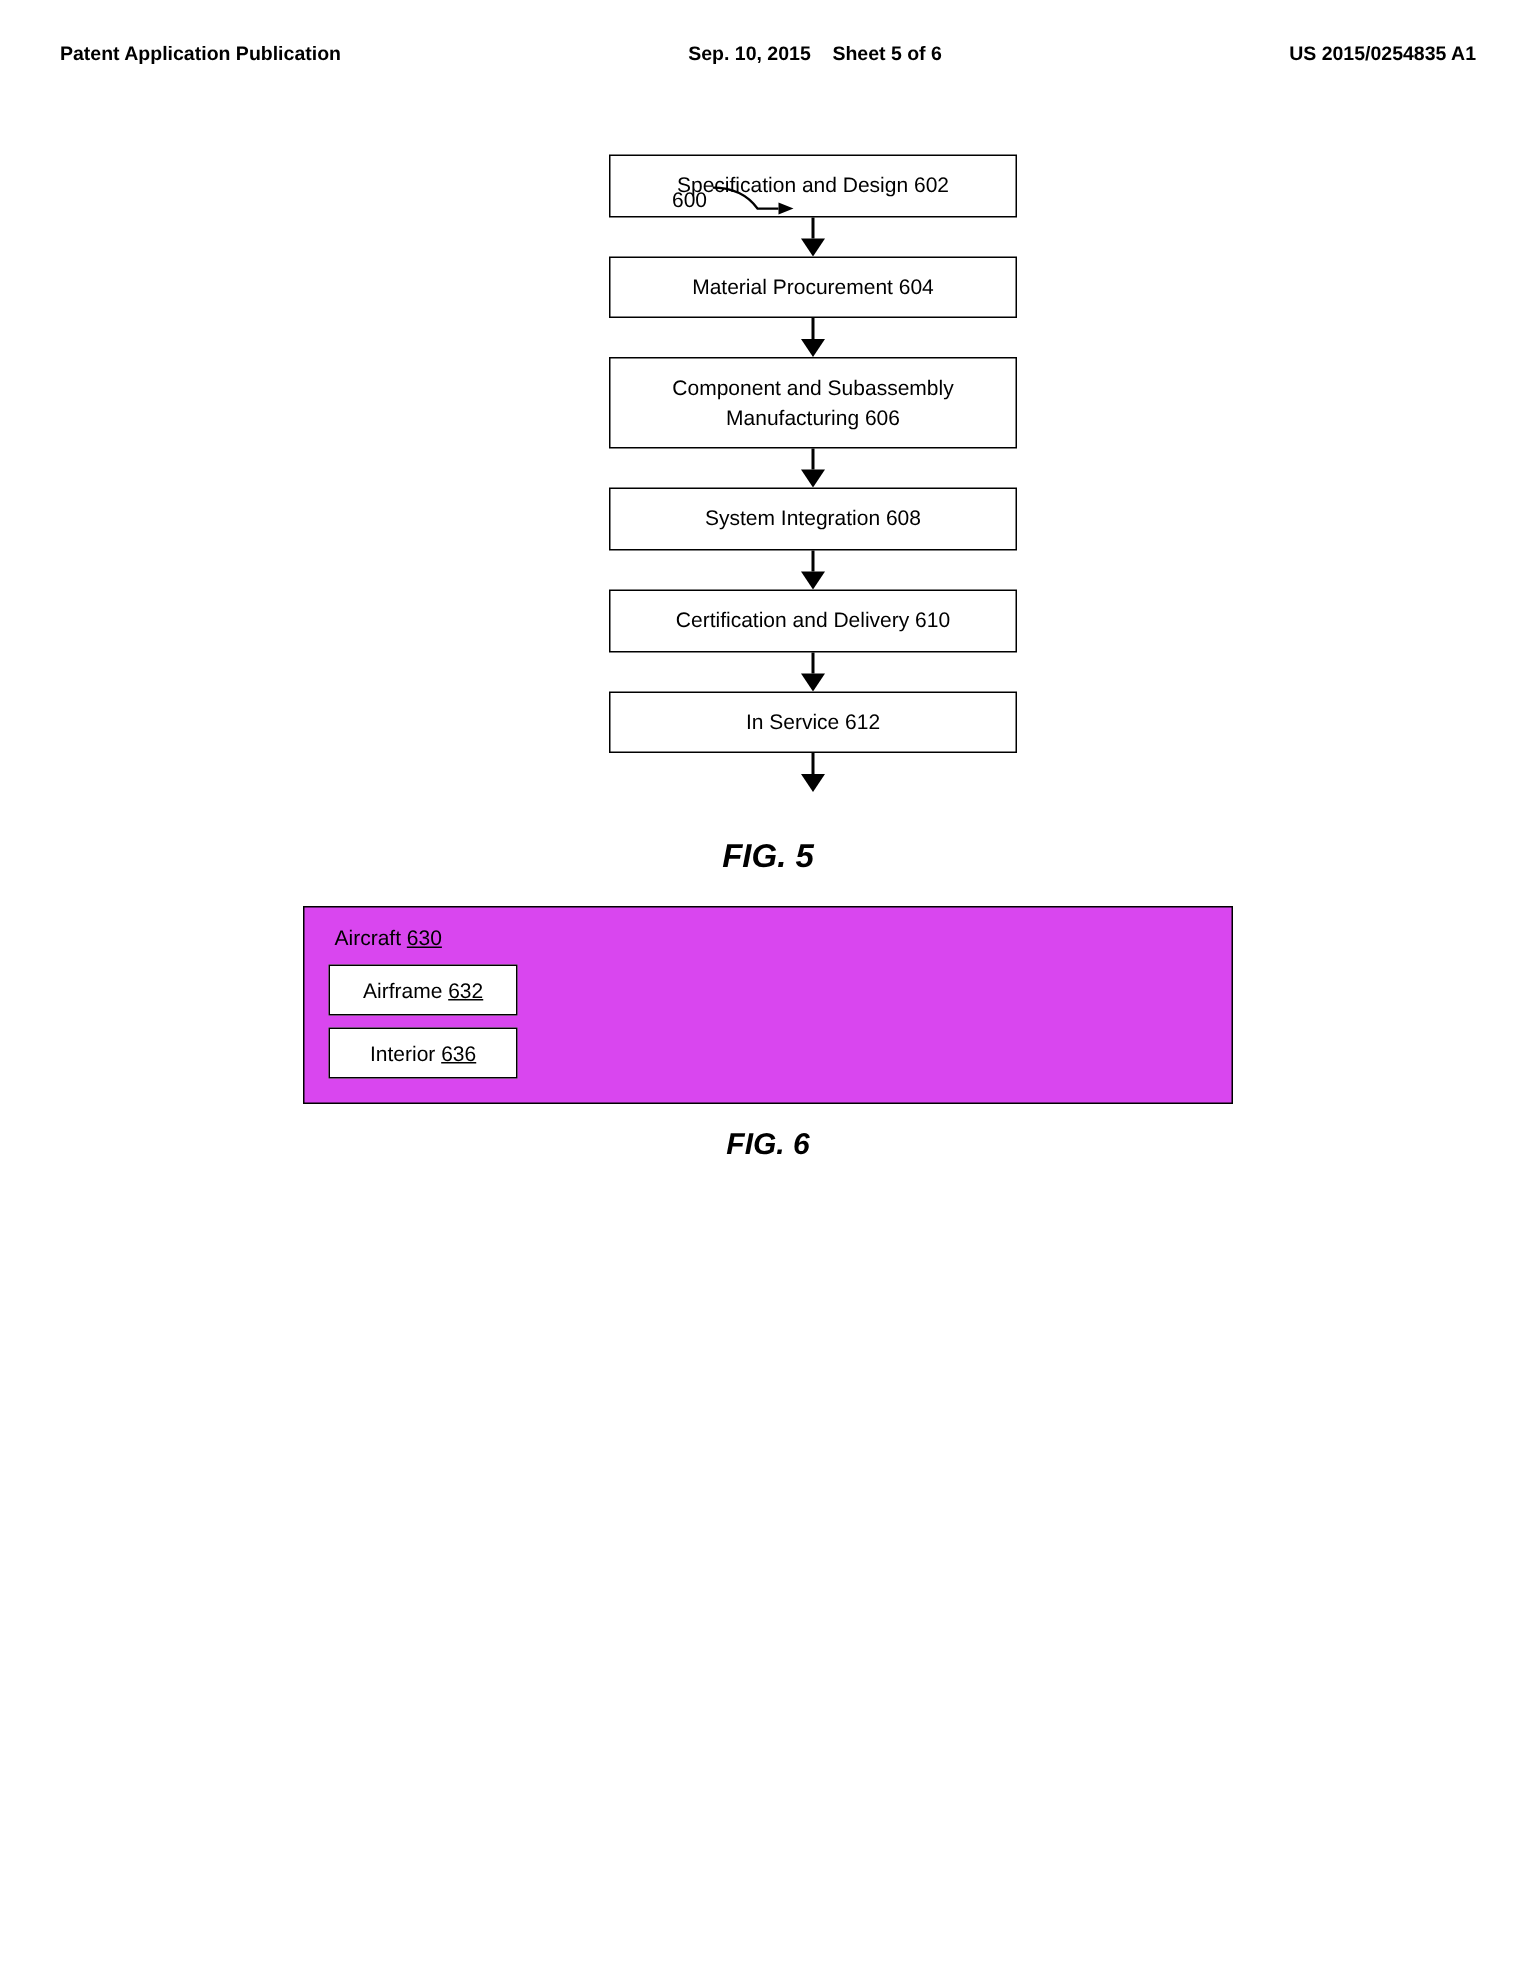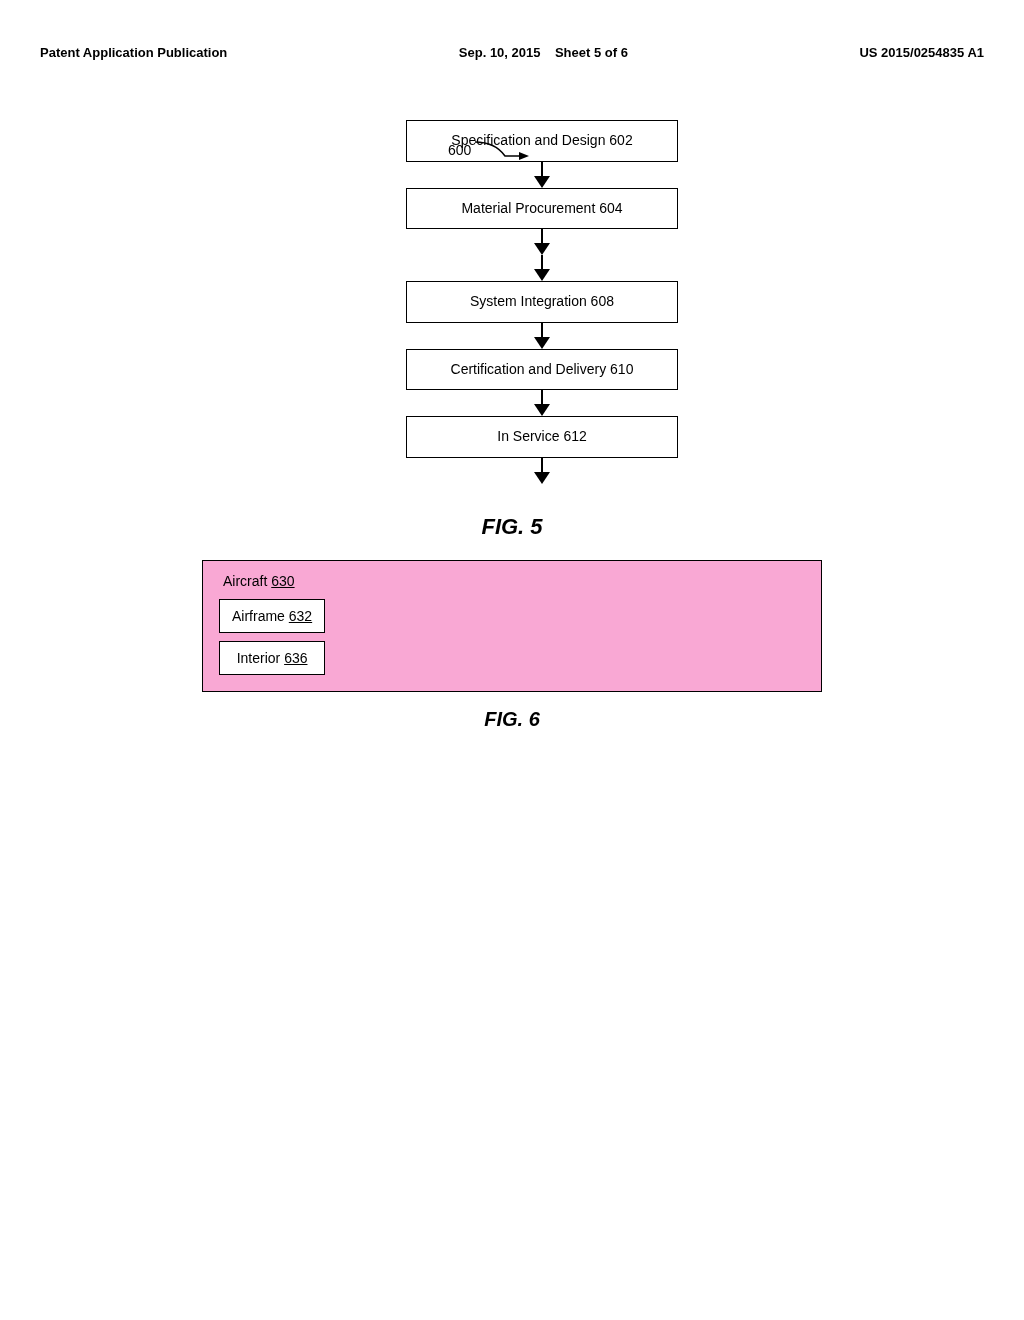--- a/index.html
+++ b/index.html
@@ -12,21 +12,21 @@
       color: #000;
       position: relative;
       overflow: hidden;
     }
 
     
     .header {
       display: flex;
       justify-content: space-between;
       align-items: flex-start;
-      padding: 45px 40px 0 40px;
+      padding: 28px 40px 0 40px;
     }
     .header-left {
       font-weight: bold;
       font-size: 13px;
     }
     .header-center {
       font-weight: bold;
       font-size: 13px;
       text-align: center;
     }
@@ -102,21 +102,21 @@
     .fig6-wrapper {
       display: flex;
       flex-direction: column;
       align-items: center;
     }
 
     .aircraft-outer {
       border: 1.5px solid #000;
       width: 620px;
       padding: 12px 16px 16px 16px;
-      background: #f9a8d4;
+      background: #d946ef;
     }
 
     .aircraft-title {
       font-size: 14px;
       margin-bottom: 10px;
       margin-left: 4px;
     }
 
     .aircraft-inner-layout {
       display: flex;
@@ -125,21 +125,21 @@
 
     .airframe-col {
       display: flex;
       flex-direction: column;
       gap: 8px;
       margin-right: 12px;
     }
 
     .small-box {
       border: 1.5px solid #000;
-      padding: 8px 12px;
+      padding: 8px 22px;
       font-size: 14px;
       text-align: center;
       background: #fff;
       white-space: nowrap;
     }
 
     .systems-container {
       border: 1.5px solid #000;
       padding: 10px 12px 12px 12px;
       flex: 1;
@@ -202,20 +202,23 @@
         <div class="arrow-line"></div>
         <div class="flow-arrow"></div>
       </div>
       <div class="flow-box">
         <span>Material Procurement 604</span>
       </div>
       <div class="arrow-connector">
         <div class="arrow-line"></div>
         <div class="flow-arrow"></div>
       </div>
+      <div class="flow-box">
+        Component and Subassembly<br>Manufacturing 606
+      </div>
       <div class="arrow-connector">
         <div class="arrow-line"></div>
         <div class="flow-arrow"></div>
       </div>
       <div class="flow-box">
         <span>System Integration 608</span>
       </div>
       <div class="arrow-connector">
         <div class="arrow-line"></div>
         <div class="flow-arrow"></div>

